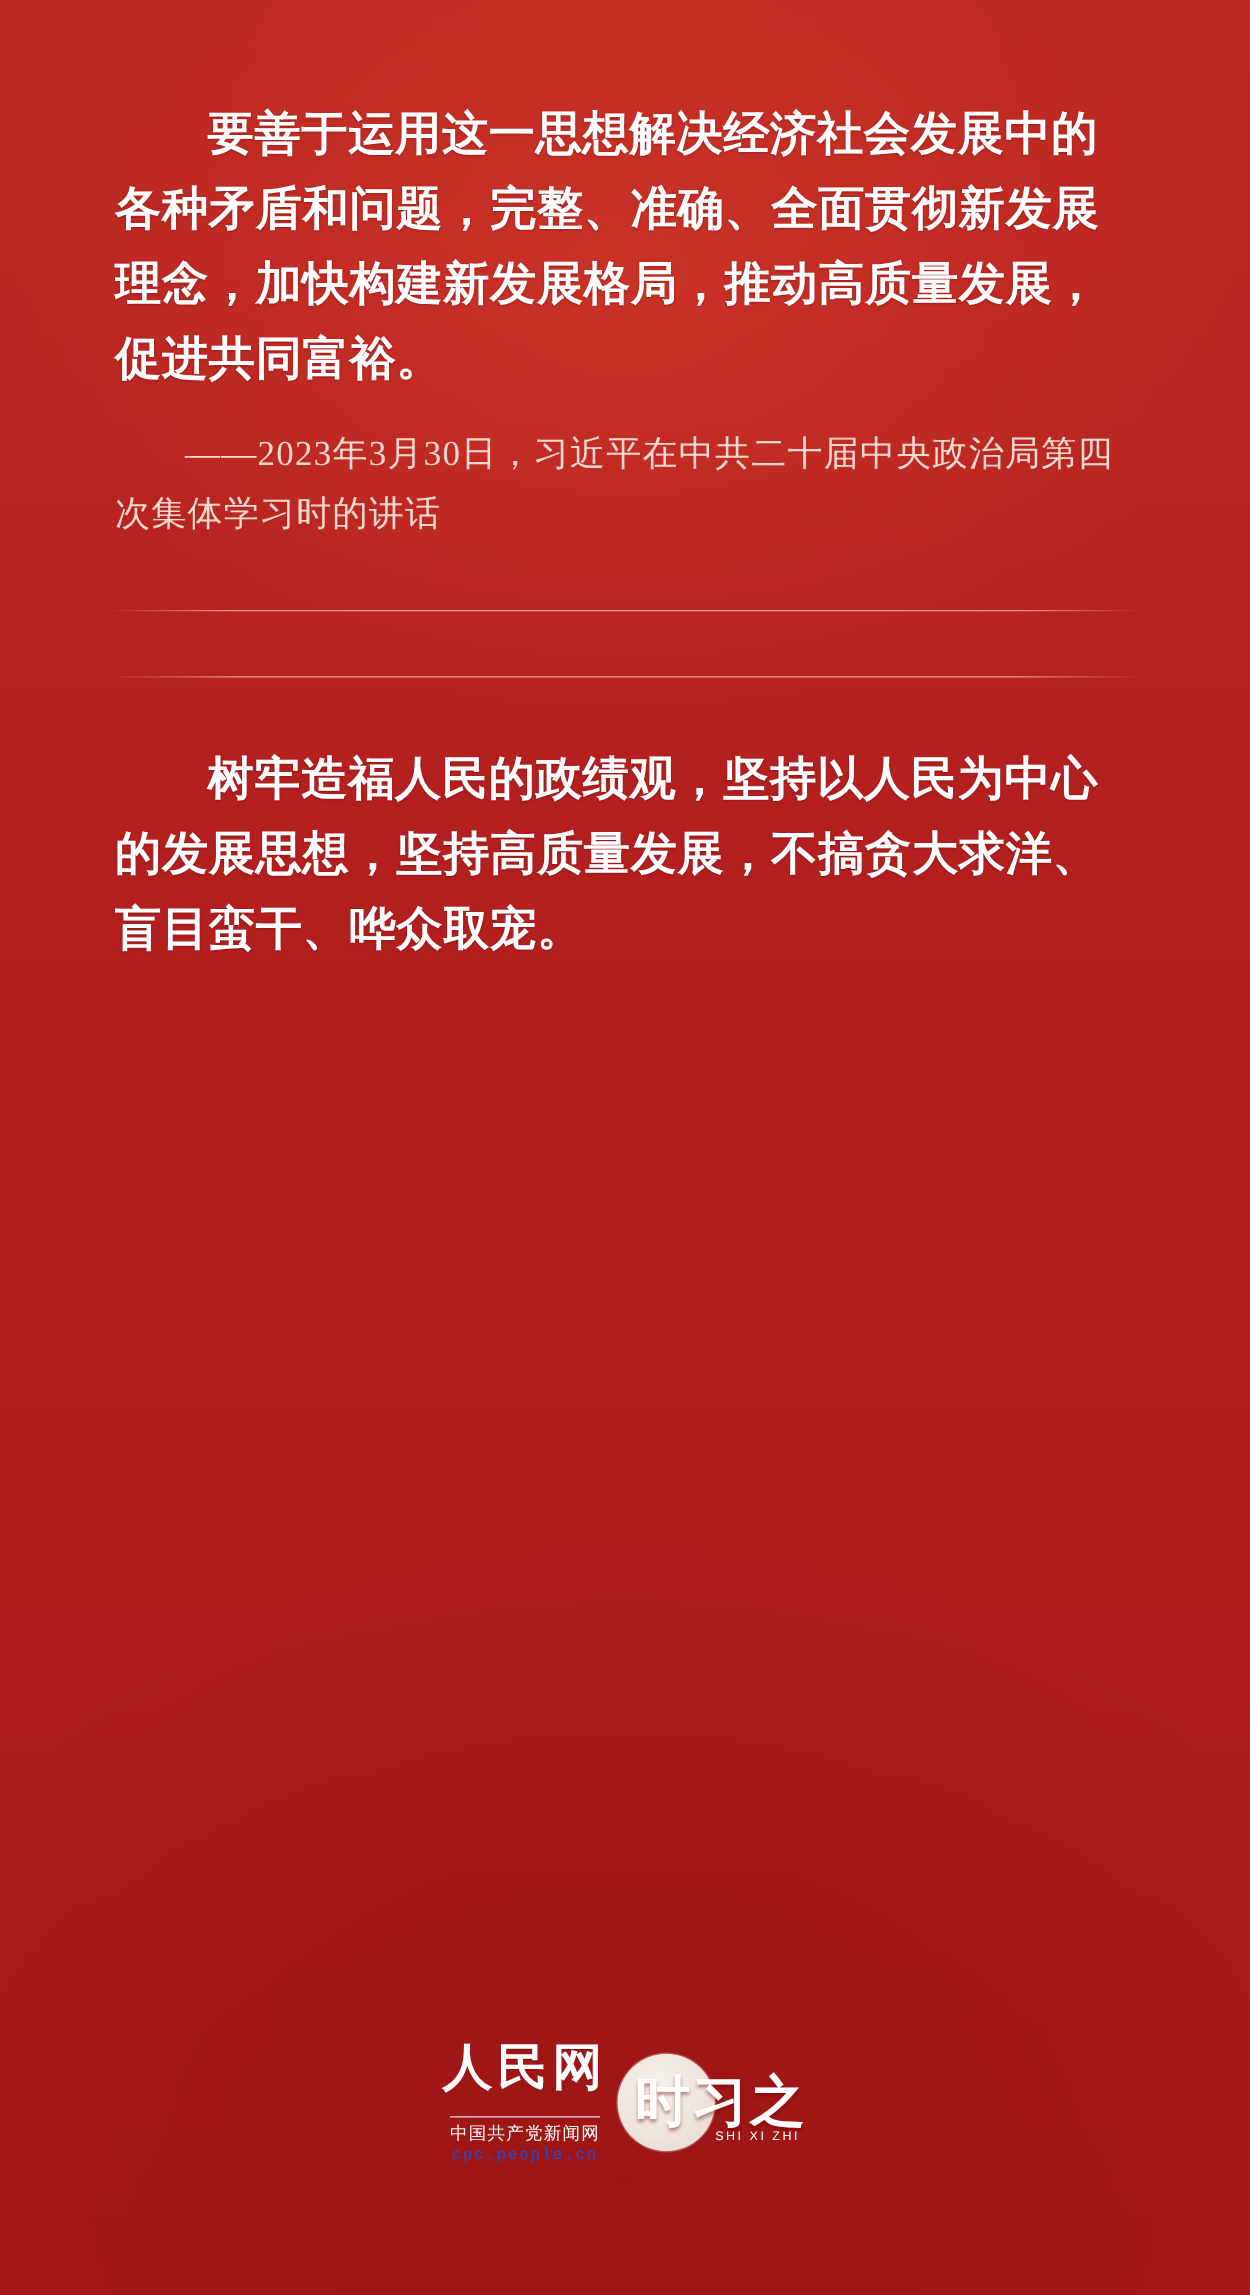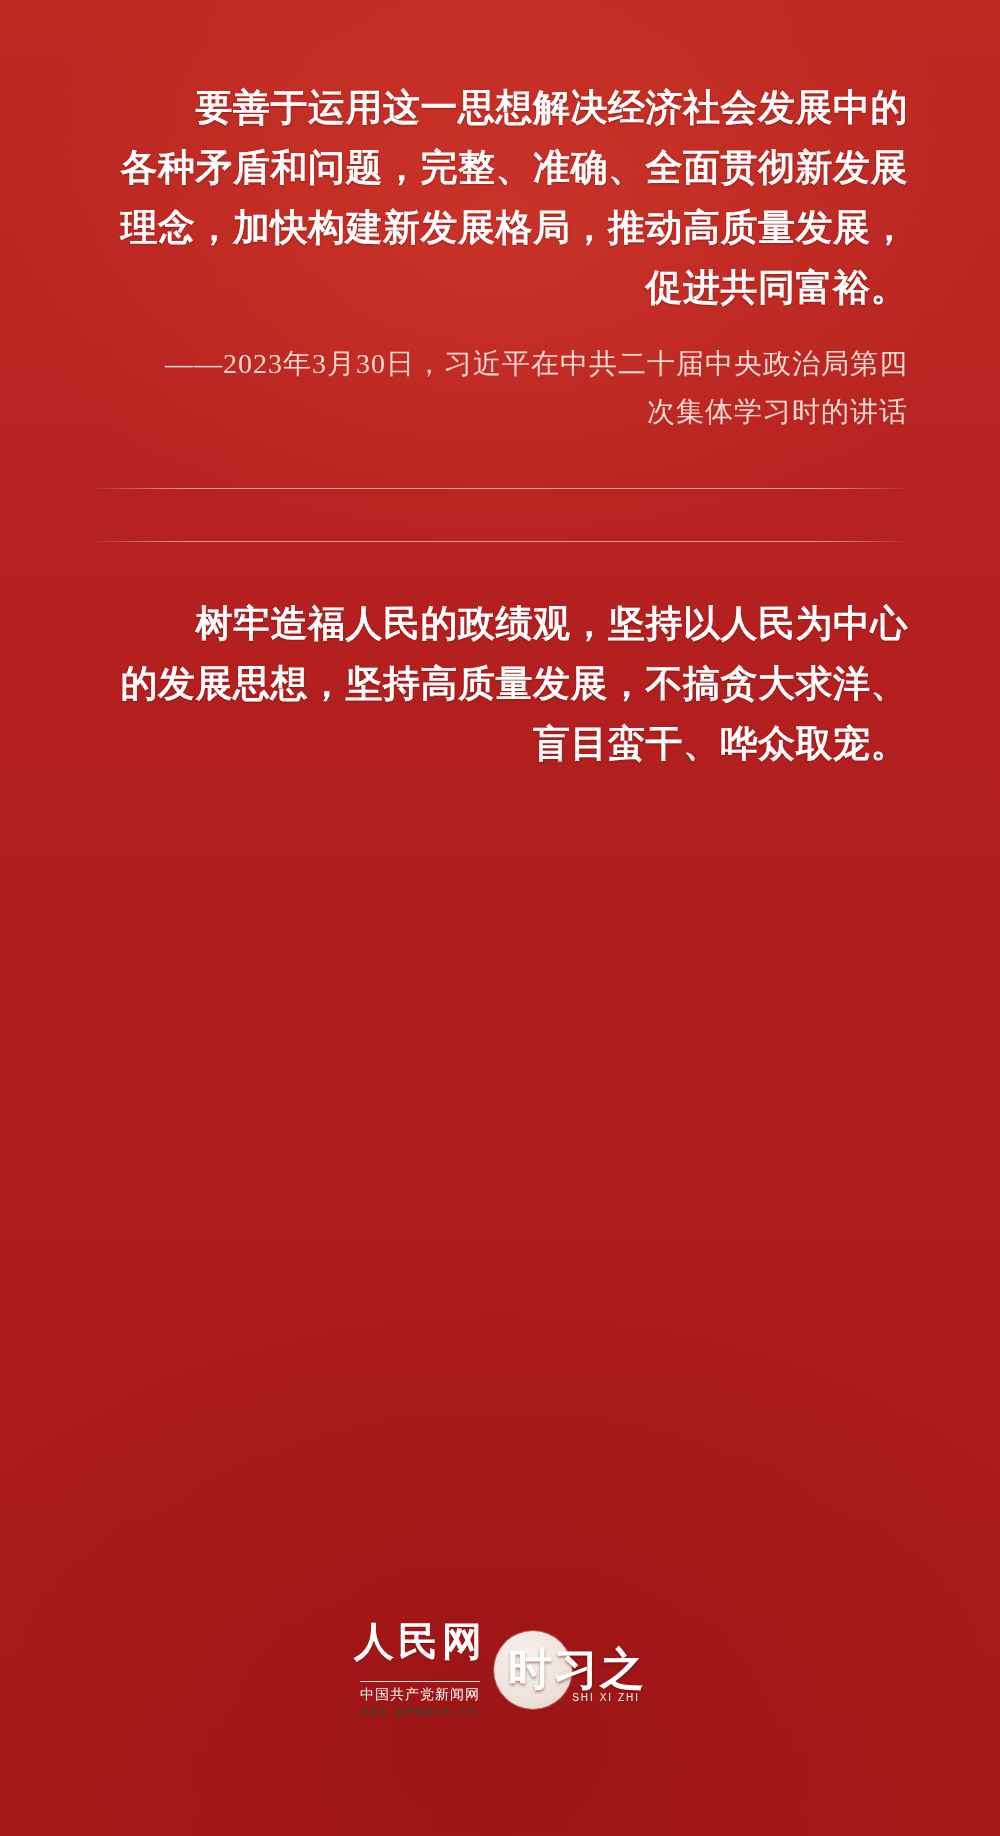--- a/index.html
+++ b/index.html
@@ -18,21 +18,20 @@
     color: #ffffff;
     overflow: hidden;
     position: relative;
   }
   .page {
     position: relative;
     width: 1000px;
     height: 1836px;
     box-sizing: border-box;
     padding: 0 92px;
-    text-align: right;
   }
   .block {
     position: relative;
   }
   .quote {
     font-family: "Liberation Serif", "DejaVu Serif", serif;
     font-weight: bold;
     font-size: 37px;
     line-height: 1.62;
     letter-spacing: 0.5px;
@@ -55,21 +54,21 @@
     background: linear-gradient(90deg, rgba(240,200,180,0.05) 0%, rgba(240,205,180,0.75) 12%, rgba(240,205,180,0.75) 88%, rgba(240,200,180,0.05) 100%);
     margin: 52px 0 52px 0;
   }
   .spacer-top { height: 78px; }
 
   
   .footer {
     position: absolute;
     left: 0;
     right: 0;
-    bottom: 118px;
+    bottom: 106px;
     display: flex;
     align-items: center;
     justify-content: center;
     gap: 22px;
   }
   .logo-people {
     display: flex;
     flex-direction: column;
     align-items: center;
     line-height: 1;
@@ -88,21 +87,21 @@
     letter-spacing: 1px;
     color: #ffffff;
     margin-top: 19px;
     border-top: 1px solid rgba(255,255,255,0.85);
     padding-top: 5px;
   }
   .logo-people .url {
     font-family: "Liberation Mono", "DejaVu Sans Mono", monospace;
     font-size: 12.5px;
     letter-spacing: 1.5px;
-    color: #14532d;
+    color: #1d4ed8;
     margin-top: 5px;
   }
   .logo-shixi {
     display: flex;
     align-items: center;
     gap: 6px;
     position: relative;
   }
   .shixi-text {
     font-family: "Liberation Serif", "DejaVu Serif", serif;

